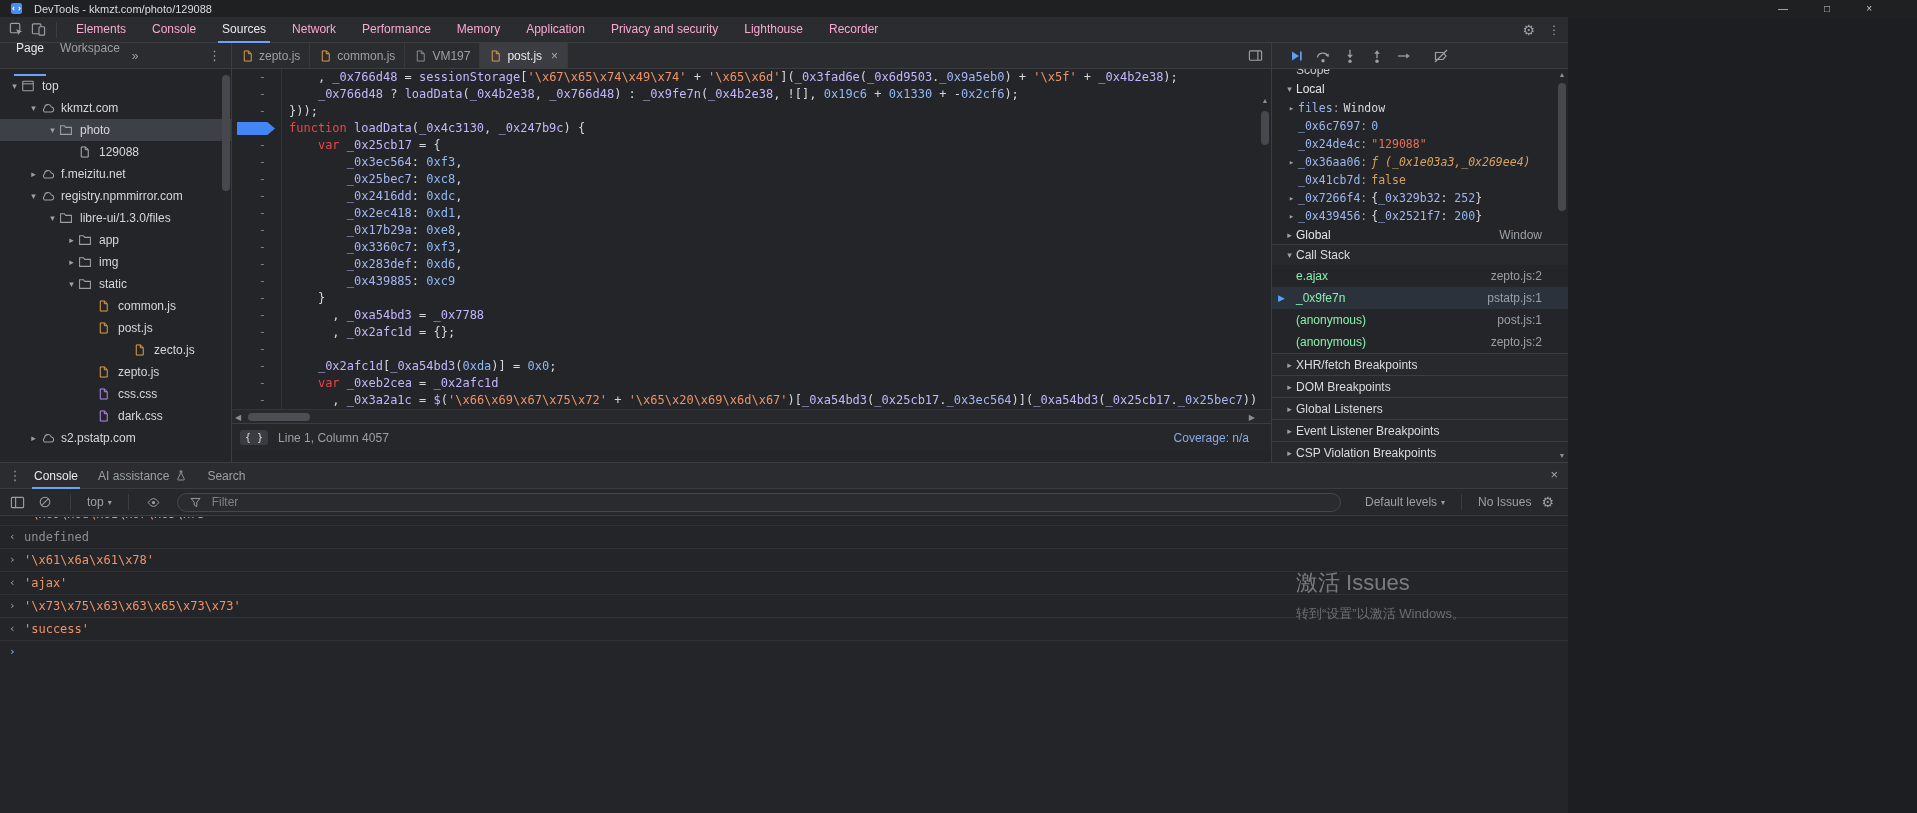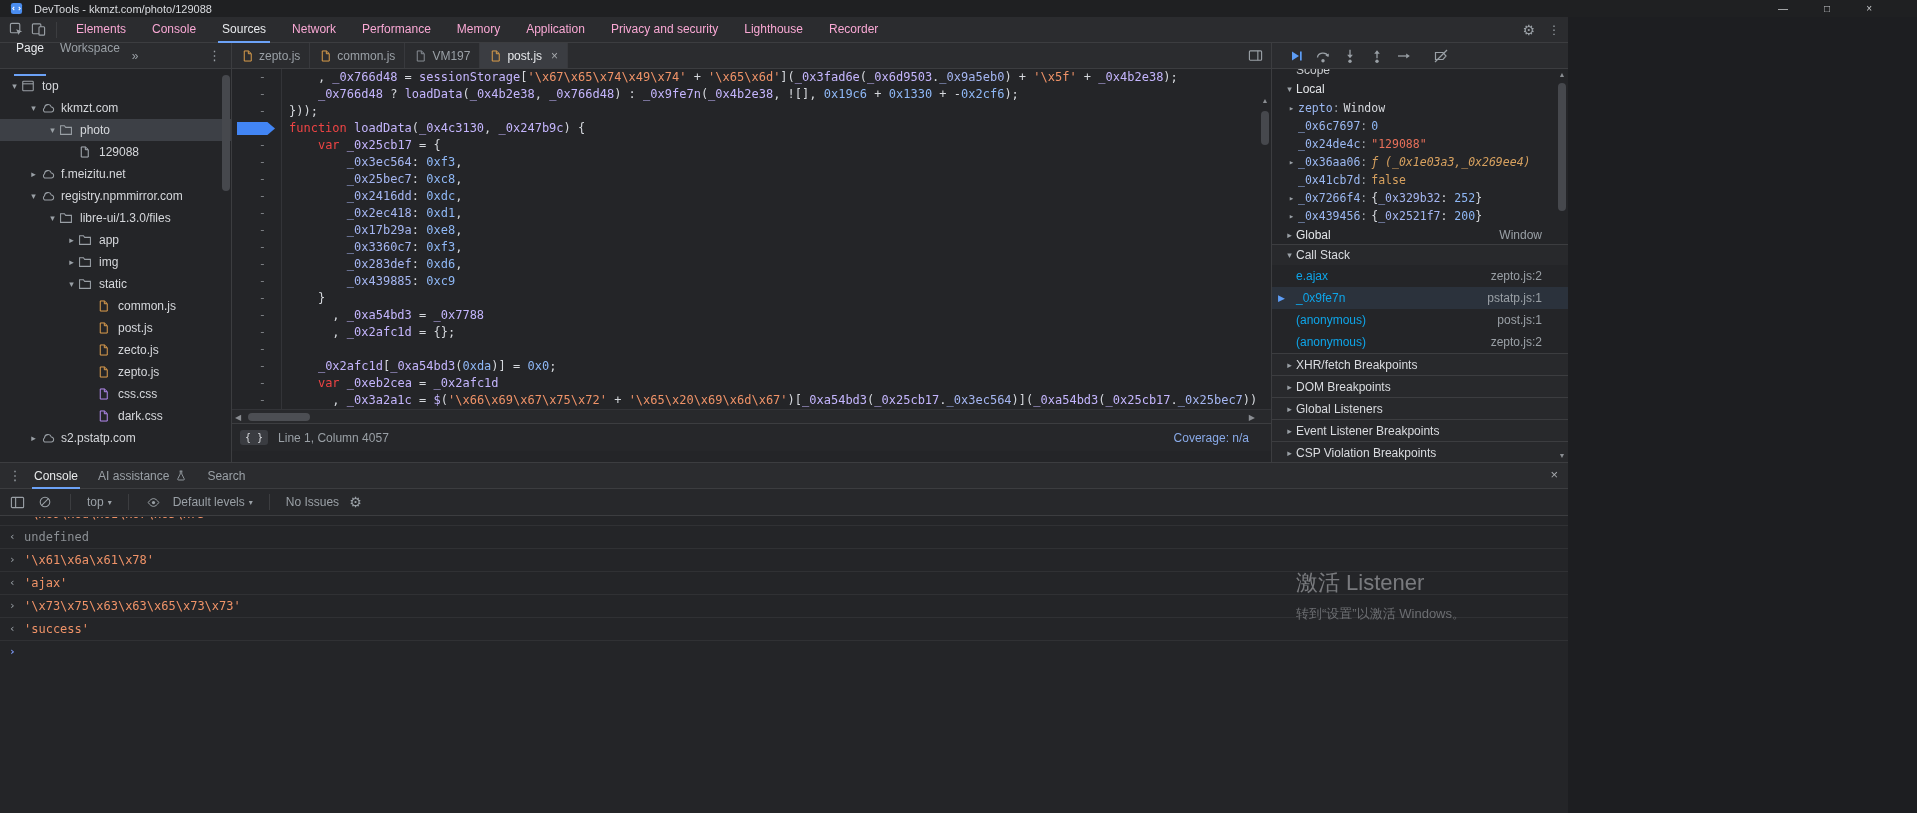--- a/index.html
+++ b/index.html
@@ -76,21 +76,21 @@
 .sname{color:#9bb8f2}
 .scolon{color:#9aa0a6;margin-right:4px}
 .scoperow.global{height:19px;font-family:"Liberation Sans",sans-serif;font-size:12px;padding-left:11px}
 .sname-g{color:#e3e5e8}
 .gval{margin-left:auto;margin-right:26px;color:#9aa0a6}
 .rp-sechead{height:21px;display:flex;align-items:center;padding-left:11px;color:#dadce0;border-top:1px solid #3c3d40;background:#28292c}
 .rp-sechead.collapsed{height:22px}
 .framerow{height:22px;display:flex;align-items:center;padding-left:24px;position:relative;white-space:nowrap}
 .framerow.active{background:rgba(108,162,247,0.10)}
 .fmark{position:absolute;left:6px;color:#5d9df6;font-size:9px}
-.fname{color:#0ea5e9}
+.fname{color:#86efac}
 .floc{margin-left:auto;margin-right:26px;color:#9aa0a6}
 .rp-scrollbar{position:absolute;right:0;top:26px;bottom:0;width:12px}
 .rp-scrollbar .arr{position:absolute;left:1px;width:10px;text-align:center;color:#8a8d92;font-size:7px}
 .rp-thumb{position:absolute;right:2px;top:14px;width:8px;height:128px;background:#46484d;border-radius:4px}
 
 .drawer{position:absolute;left:0;top:445px;width:1568px;height:351px;border-top:1px solid #3c3d40;background:#242528}
 .drawer-tabs{position:relative;height:26px;border-bottom:1px solid #3c3d40;display:flex;align-items:center;padding-left:6px;background:#2b2c2f}
 .dmenu{width:18px;color:#9aa0a6;font-size:13px;text-align:center}
 .dtab{padding:0 10px;height:26px;display:flex;align-items:center;gap:6px;color:#9aa0a6;position:relative;white-space:nowrap}
 .dtab.active{color:#e8eaeb}
@@ -282,21 +282,21 @@
           <div class="trow" style="padding-left: 84px;">
             <span class="chev"></span>
             <span class="ticonn">
               <svg width="13" height="14" viewBox="0 0 16 16">
                 <path d="M4 1.8h5.2L12.6 5v9.2H4z" fill="none" stroke="#e3a14e" stroke-width="1.2"></path>
                 <path d="M9 2v3.2h3.4" fill="none" stroke="#e3a14e" stroke-width="1.2"></path>
               </svg>
             </span>
             <span class="tlabel">post.js</span>
           </div>
-          <div class="trow" style="padding-left: 84px;">
+          <div class="trow" style="padding-left: 120px;">
             <span class="chev"></span>
             <span class="ticonn">
               <svg width="13" height="14" viewBox="0 0 16 16">
                 <path d="M4 1.8h5.2L12.6 5v9.2H4z" fill="none" stroke="#e3a14e" stroke-width="1.2"></path>
                 <path d="M9 2v3.2h3.4" fill="none" stroke="#e3a14e" stroke-width="1.2"></path>
               </svg>
             </span>
             <span class="tlabel">zecto.js</span>
           </div>
           <div class="trow" style="padding-left: 84px;">
@@ -533,21 +533,21 @@
           </span>
         </div>
       <div class="rp-content" id="rp-content">
           <div class="rp-title">Scope</div>
           <div class="rp-grouphead">
             <span class="chev">▾</span>
             <span>Local</span>
           </div>
           <div class="scoperow">
             <span class="chev">▸</span>
-            <span class="sname">zepto</span>
+            <span class="sname">files</span>
             <span class="scolon">:</span>
             <span class="sval"><span class="tk-pl">Window</span></span>
           </div>
           <div class="scoperow">
             <span class="chev"></span>
             <span class="sname">_0x6c7697</span>
             <span class="scolon">:</span>
             <span class="sval"><span class="tk-n">0</span></span>
           </div>
           <div class="scoperow">
@@ -672,20 +672,28 @@
         <span>top</span>
         <span class="ct-caret">▾</span>
       </span>
       <span class="vsep"></span>
       <span class="ct-ic">
           <svg width="15" height="13" viewBox="0 0 16 16">
             <path d="M1.5 8C3.5 4.8 6 3.2 8 3.2s4.5 1.6 6.5 4.8C12.5 11.2 10 12.8 8 12.8S3.5 11.2 1.5 8z" fill="none" stroke="#9aa0a6" stroke-width="1.2"></path>
             <circle cx="8" cy="8" r="2" fill="#9aa0a6"></circle>
           </svg>
         </span>
+      <span class="fbox">
+        <span class="ct-ic">
+            <svg width="13" height="13" viewBox="0 0 16 16">
+              <path d="M2.5 3h11L9.6 7.6V13l-3.2-2V7.6z" fill="none" stroke="#9aa0a6" stroke-width="1.2"></path>
+            </svg>
+          </span>
+        <span>Filter</span>
+      </span>
       <span class="ct-dd">
         <span>Default levels</span>
         <span class="ct-caret">▾</span>
       </span>
       <span class="vsep"></span>
       <span>No Issues</span>
       <span class="g" style="font-size:14px">⚙</span>
     </div>
     <div class="console-msgs" id="console-msgs">
         <div class="crow input clipped"><span class="cglyph">›</span><span class="ctext"><span class="tk-s">'\x69\x6d\x61\x67\x65\x73'</span></span></div>
@@ -694,15 +702,15 @@
         <div class="crow result"><span class="cglyph">‹</span><span class="ctext"><span class="tk-s">'ajax'</span></span></div>
         <div class="crow input"><span class="cglyph">›</span><span class="ctext"><span class="tk-s">'\x73\x75\x63\x63\x65\x73\x73'</span></span></div>
         <div class="crow result"><span class="cglyph">‹</span><span class="ctext"><span class="tk-s">'success'</span></span></div>
         <div class="crow prompt"><span class="cglyph">›</span><span class="ctext"></span></div>
       </div>
   </div>
 
 </div>
 
 <div class="watermark">
-  <div class="wm1">激活 Listener</div>
+  <div class="wm1">激活 Issues</div>
   <div class="wm2">转到“设置”以激活 Windows。</div>
 </div>
 
 </body></html>

